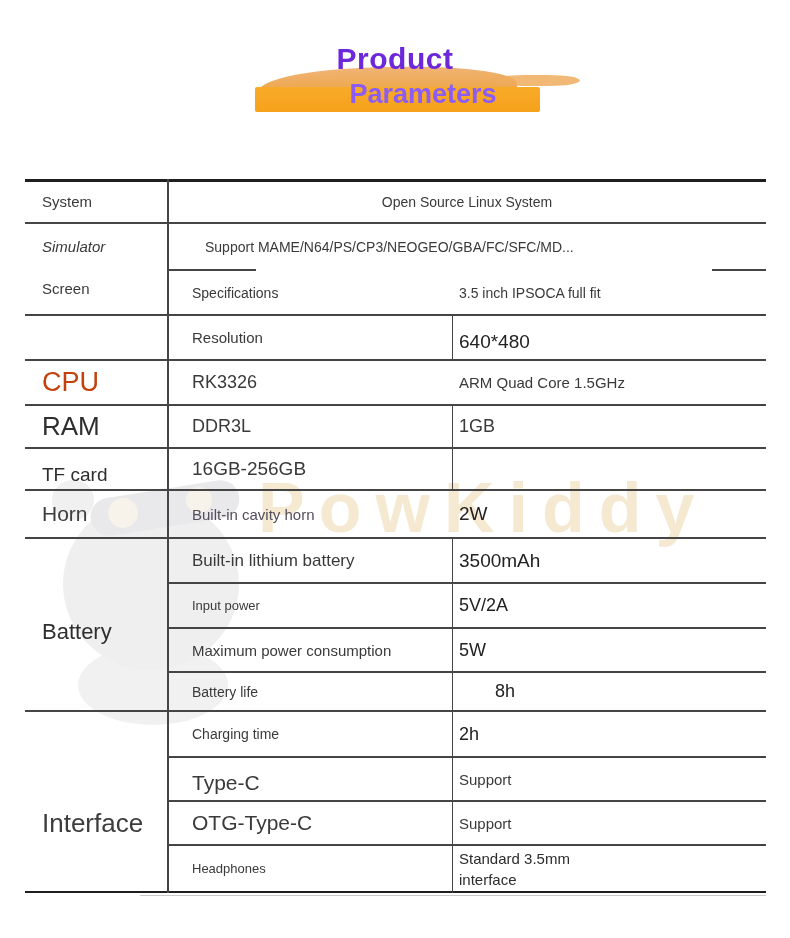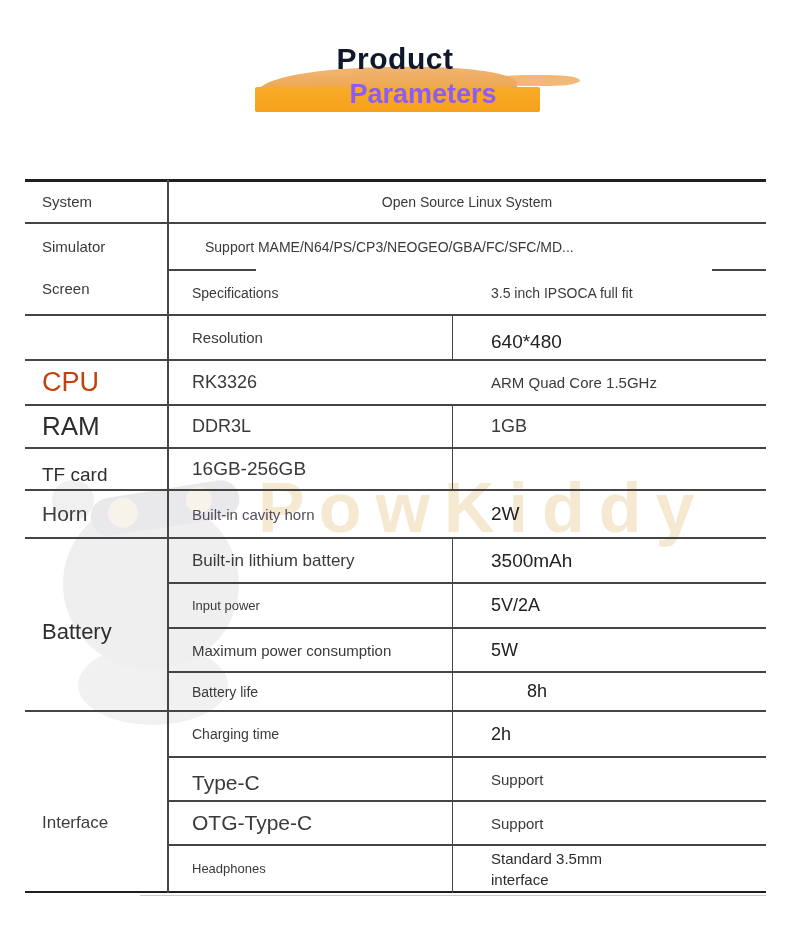--- a/index.html
+++ b/index.html
@@ -2,21 +2,21 @@
 <html><head>
 <meta charset="utf-8">
 <style>
   html,body{margin:0;padding:0;background:#ffffff;}
   body{width:790px;height:938px;position:relative;overflow:hidden;
        font-family:"Liberation Sans","DejaVu Sans",sans-serif;}
   .stage{position:absolute;inset:0;width:790px;height:938px;background:#fff;}
 
   
   .title1{position:absolute;left:0;top:42px;width:790px;text-align:center;
-          font-size:30px;font-weight:600;color:#0f172a;letter-spacing:.5px;z-index:6;}
+          font-size:30px;font-weight:600;color:#6d28d9;letter-spacing:.5px;z-index:6;}
   .banner-blob{position:absolute;left:259px;top:67px;width:258px;height:26px;z-index:4;
           background:linear-gradient(180deg,#f1b477 0%,#eda84f 80%);
           border-radius:55% 45% 10% 12% / 95% 75% 10% 14%;transform:rotate(-.6deg);}
   .banner-tail{position:absolute;left:492px;top:75px;width:88px;height:11px;z-index:4;
           background:#efac5e;border-radius:50%/70%;opacity:.85;}
   .banner-bar{position:absolute;left:255px;top:87px;width:285px;height:25px;z-index:5;
           background:linear-gradient(180deg,#f8ab28 0%,#f6a11c 100%);border-radius:2px;}
   .title2{position:absolute;left:0;top:79px;width:790px;text-align:center;
           font-size:27px;font-weight:600;color:#8b5cf6;z-index:6;margin-left:28px;}
 
@@ -39,21 +39,21 @@
 
   
   .tline{position:absolute;background:#454545;z-index:3;}
   .tdark{background:#1f1f1f;}
   .tlight{background:#c9c9c9;}
 
   
   .cell{position:absolute;display:flex;align-items:center;color:#3a3a3a;z-index:3;}
   .c1{left:25px;width:142px;padding-left:17px;box-sizing:border-box;}
   .c2{left:168px;width:284px;padding-left:24px;box-sizing:border-box;}
-  .c3{left:468px;width:314px;padding-left:23px;box-sizing:border-box;}
+  .c3{left:436px;width:314px;padding-left:23px;box-sizing:border-box;}
   .merged{left:168px;width:598px;box-sizing:border-box;}
   .center{justify-content:center;padding-left:0;}
 </style>
 </head>
 <body>
 
 <div class="stage">
 
   <div class="title1">Product</div>
   <div class="banner-blob"></div>
@@ -94,28 +94,28 @@
     <div class="tline tdark" style="left:25px;top:891px;width:741px;height:2px;"></div>
     <div class="tline tlight" style="left:140px;top:894.5px;width:626px;height:1px;"></div>
 
     <div class="tline" style="left:167px;top:179px;width:1.5px;height:714px;"></div>
     <div class="tline" style="left:452px;top:314px;width:1.3px;height:46px;"></div>
     <div class="tline" style="left:452px;top:404px;width:1.3px;height:86px;"></div>
     <div class="tline" style="left:452px;top:537px;width:1.3px;height:174px;"></div>
     <div class="tline" style="left:452px;top:710px;width:1.3px;height:183px;"></div>
 
     <div class="cell c1" style="top:180px;height:43px;font-size:15px;">System</div>
-    <div class="cell c1" style="top:223px;height:47px;font-size:15px;">Simulator</div>
+    <div class="cell c1" style="top:223px;height:47px;font-size:15px;font-style:italic;">Simulator</div>
     <div class="cell c1" style="top:266px;height:45px;font-size:15px;">Screen</div>
     <div class="cell c1" style="top:360px;height:45px;font-size:27px;color:#c2410c;">CPU</div>
     <div class="cell c1" style="top:405px;height:43px;font-size:26px;color:#2e2e2e;">RAM</div>
     <div class="cell c1" style="top:448px;height:54px;font-size:19px;color:#2e2e2e;">TF card</div>
     <div class="cell c1" style="top:490px;height:48px;font-size:21px;color:#3d3d3d;">Horn</div>
     <div class="cell c1" style="top:538px;height:173px;padding-top:14px;font-size:22px;color:#2e2e2e;">Battery</div>
-    <div class="cell c1" style="top:711px;height:182px;padding-top:42px;font-size:17px;color:#3d3d3d;">Interface</div>
+    <div class="cell c1" style="top:711px;height:182px;padding-top:42px;font-size:26px;color:#3d3d3d;">Interface</div>
 
     <div class="cell merged center" style="top:180px;height:43px;font-size:14px;">Open Source Linux System</div>
     <div class="cell merged" style="top:223px;height:47px;padding-left:37px;font-size:14px;">Support MAME/N64/PS/CP3/NEOGEO/GBA/FC/SFC/MD...</div>
 
     <div class="cell c2" style="top:270px;height:45px;font-size:14px;">Specifications</div>
     <div class="cell c2" style="top:315px;height:45px;font-size:15px;">Resolution</div>
     <div class="cell c2" style="top:360px;height:45px;font-size:18px;">RK3326</div>
     <div class="cell c2" style="top:405px;height:43px;font-size:18px;">DDR3L</div>
     <div class="cell c2" style="top:448px;height:42px;font-size:19px;">16GB-256GB</div>
     <div class="cell c2" style="top:490px;height:48px;font-size:15px;color:#544e5c;">Built-in cavity horn</div>

